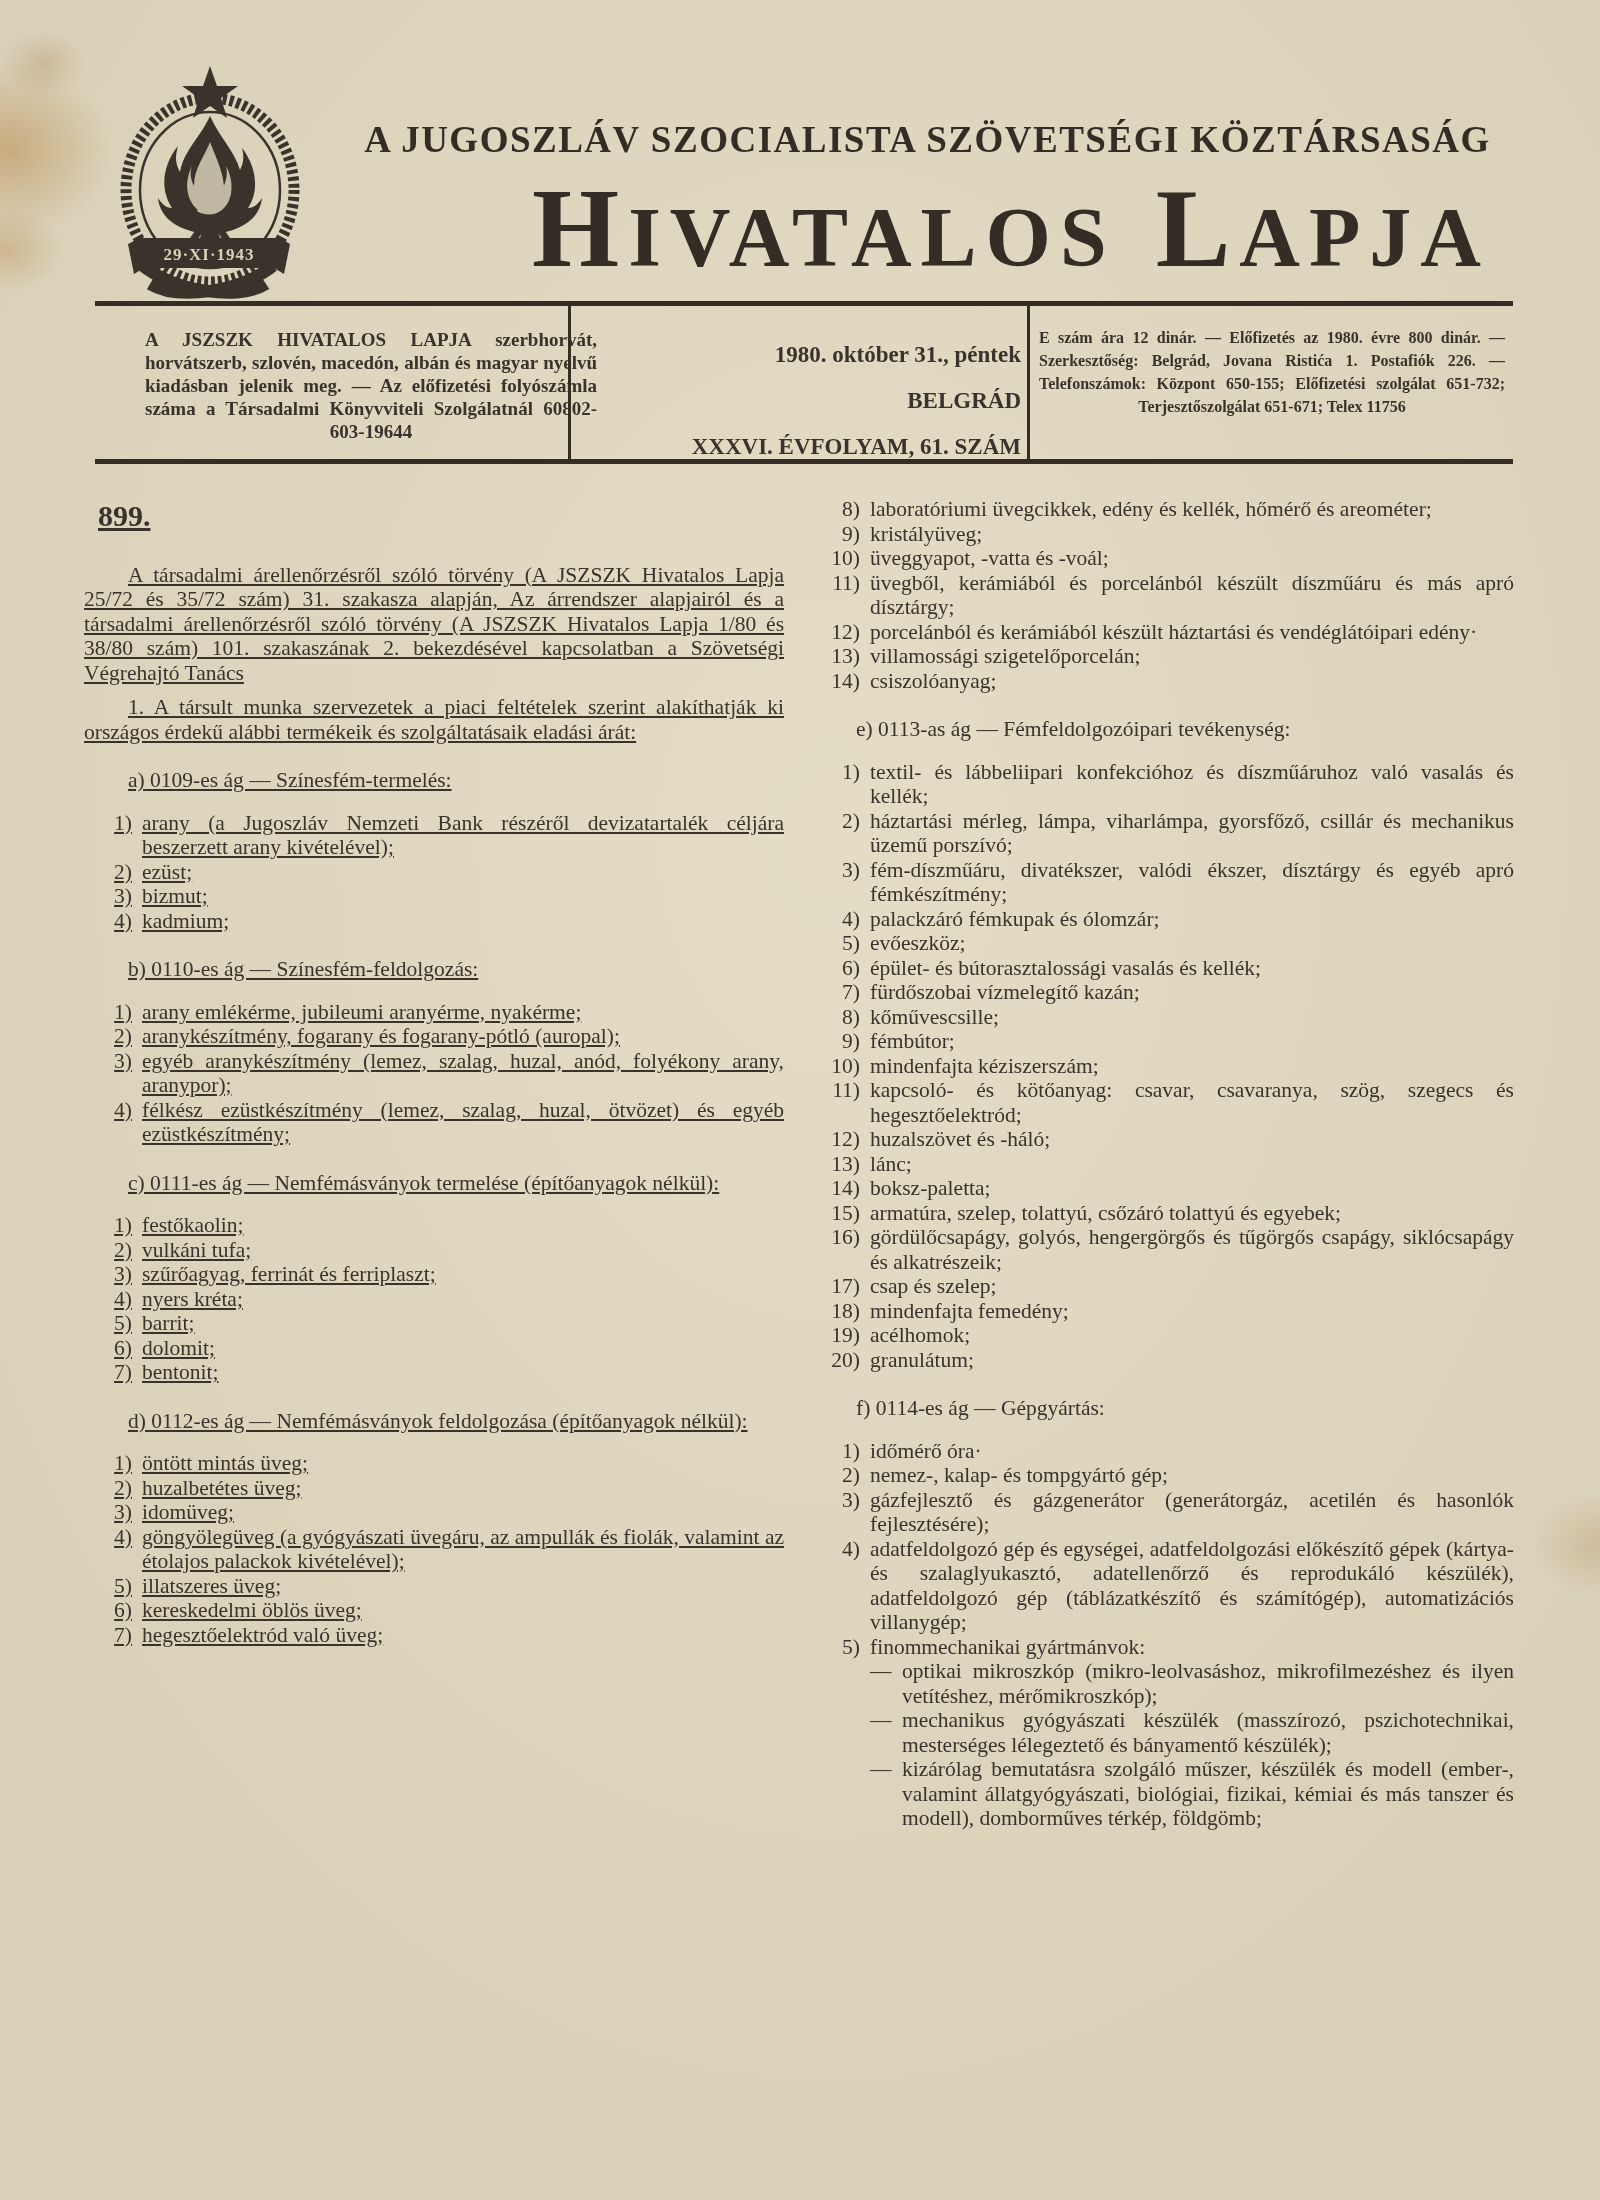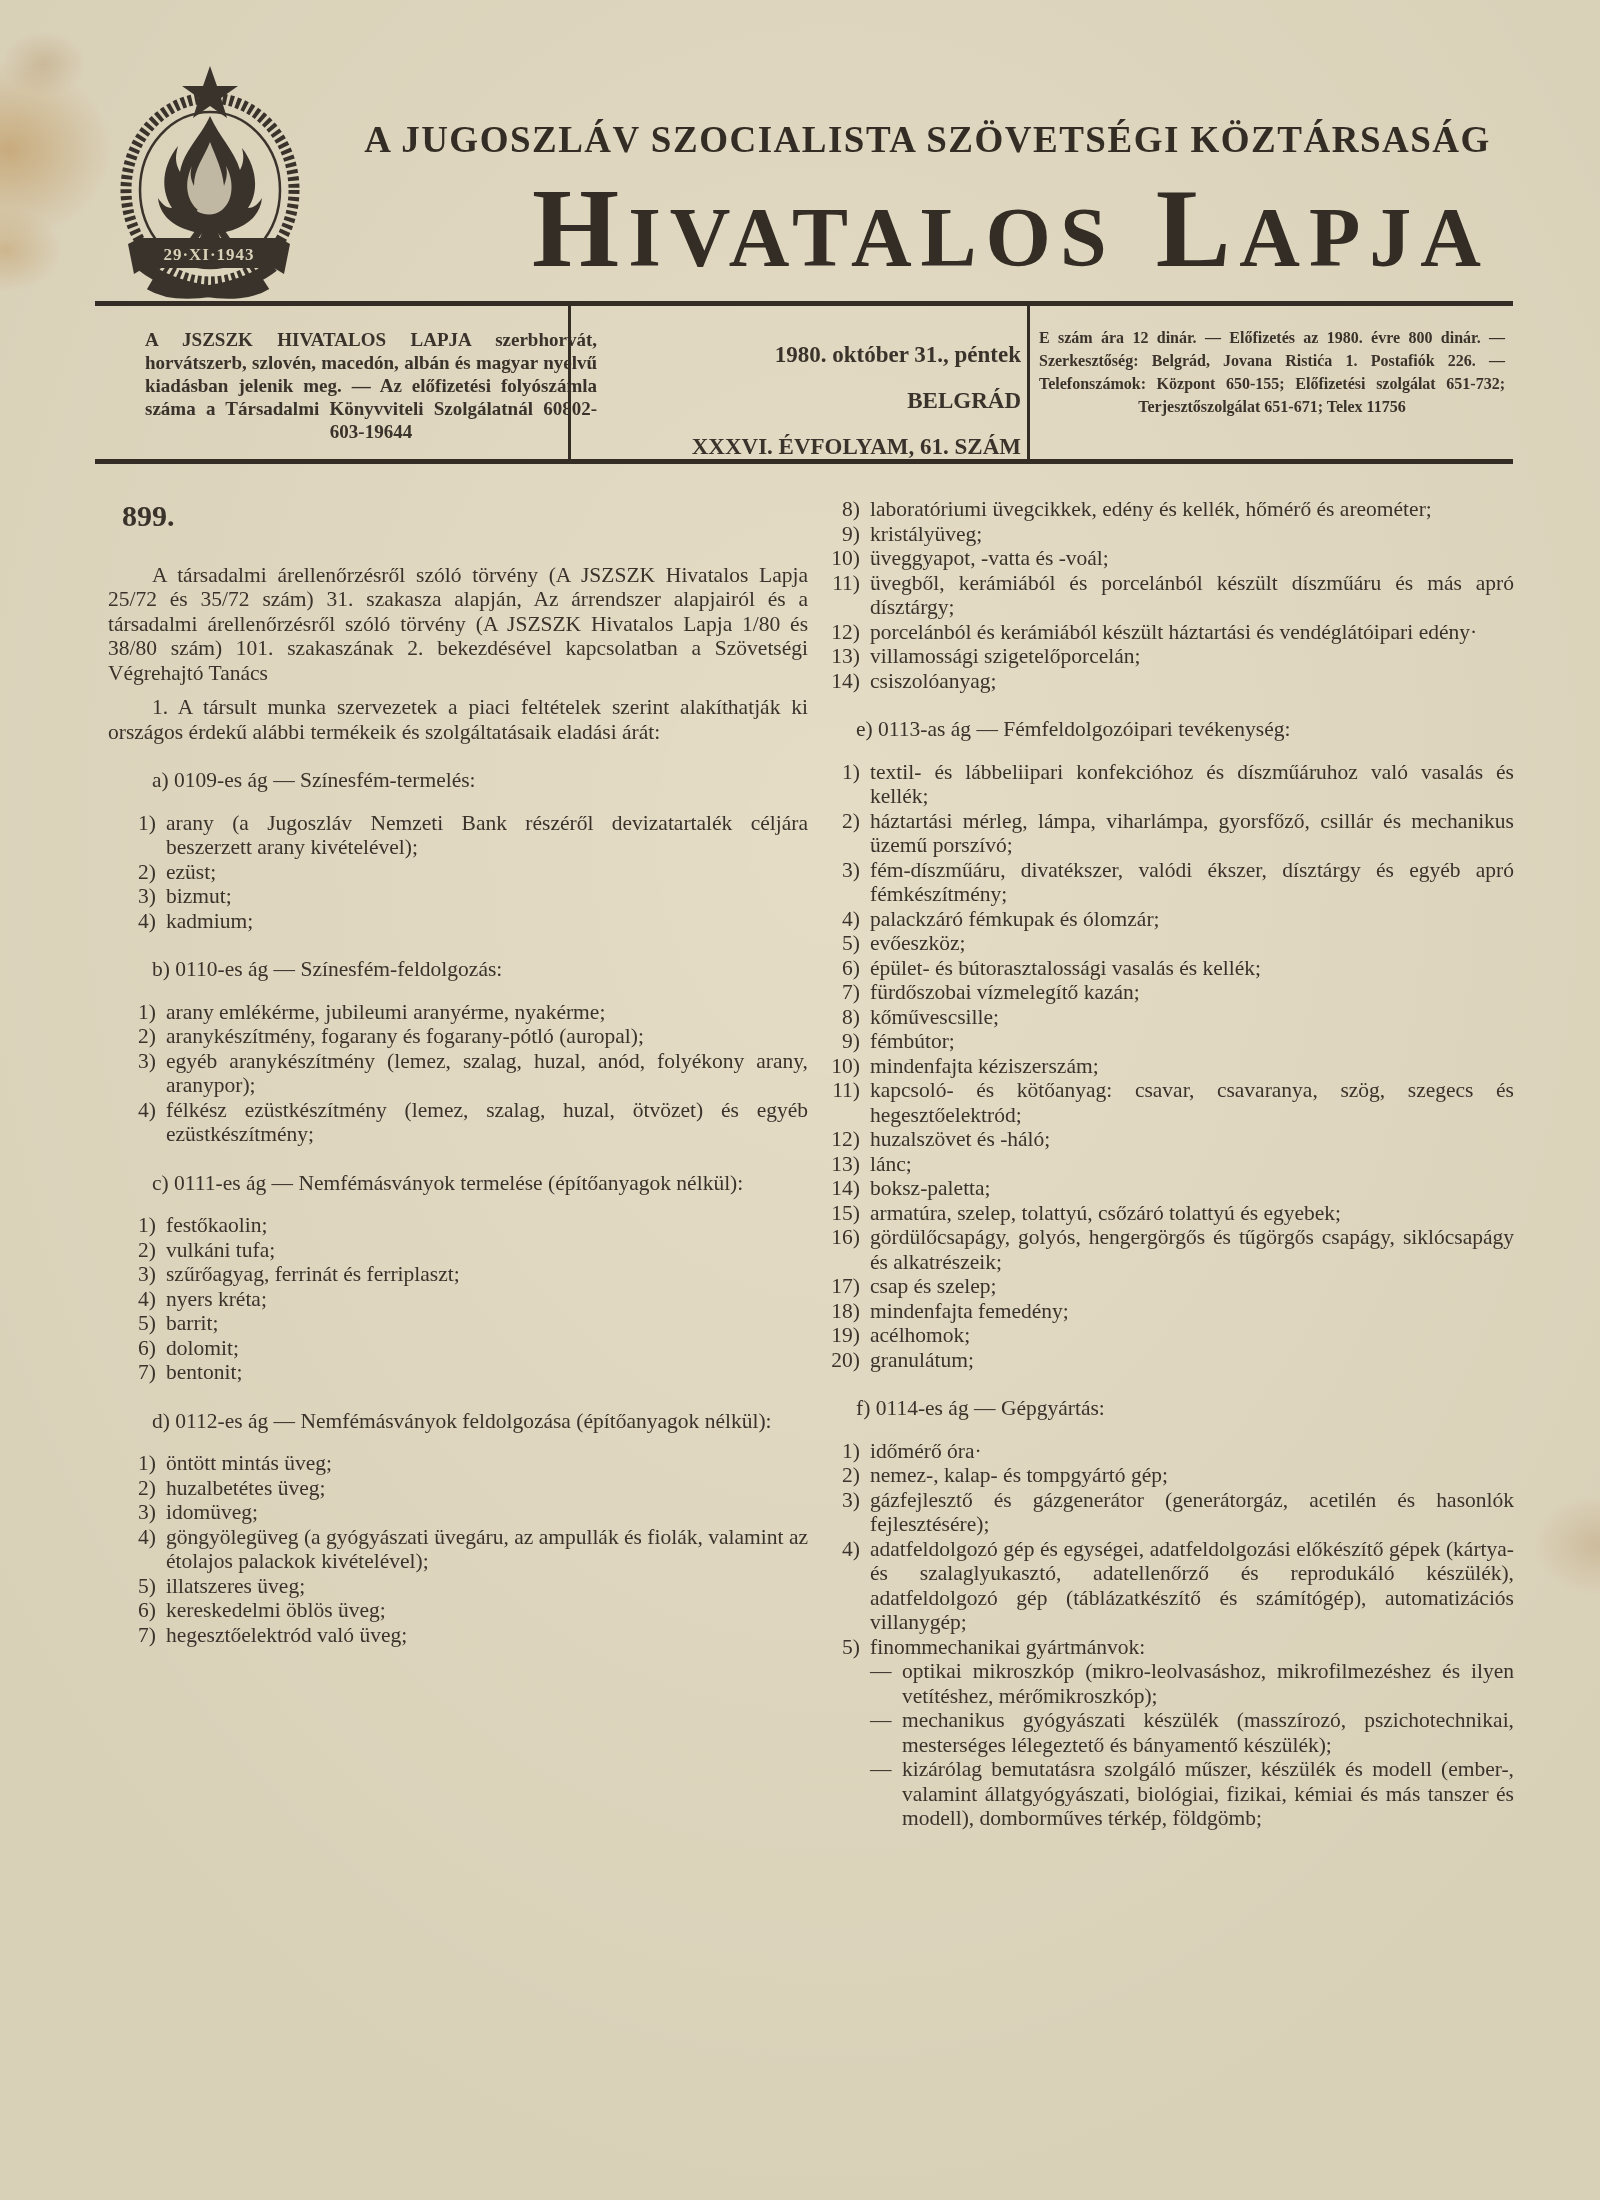--- a/index.html
+++ b/index.html
@@ -42,21 +42,21 @@
   .vdiv-1{left:473px;}
   .vdiv-2{left:932px;}
   .info-cell{position:absolute;font-weight:bold;color:#3a332b;}
   .info-left{left:6px;top:22px;width:452px;font-size:19px;line-height:23px;
     text-align:justify;text-align-last:center;margin-left:44px;}
   .info-center{left:482px;top:26px;width:444px;text-align:right;font-size:23px;line-height:46px;}
   .info-right{left:944px;top:20px;width:466px;font-size:16px;line-height:23px;
     text-align:justify;text-align-last:center;}
   
   .column{position:absolute;font-size:21.5px;line-height:24.5px;}
-  .col-left{left:108px;top:500px;width:700px;}
+  .col-left{left:84px;top:500px;width:700px;text-decoration:underline;}
   .col-right{left:812px;top:497px;width:702px;}
   .article-number{font-weight:bold;font-size:30px;padding-left:14px;margin:4px 0 34px;}
   .para{margin:0 0 10px;text-align:justify;text-indent:44px;}
   .decree-heading{text-align:center;font-weight:bold;font-size:27px;letter-spacing:11px;margin:28px 0 26px;}
   .decree-subtitle{font-weight:bold;font-size:23.5px;line-height:27px;margin:0 0 28px;
     text-align:justify;text-align-last:center;}
   .section-heading{margin:24px 0 18px;text-align:justify;text-indent:44px;}
   .list{margin:0 0 8px;}
   .li{display:flex;}
   .num{flex:0 0 48px;text-align:right;padding-right:10px;white-space:nowrap;}

